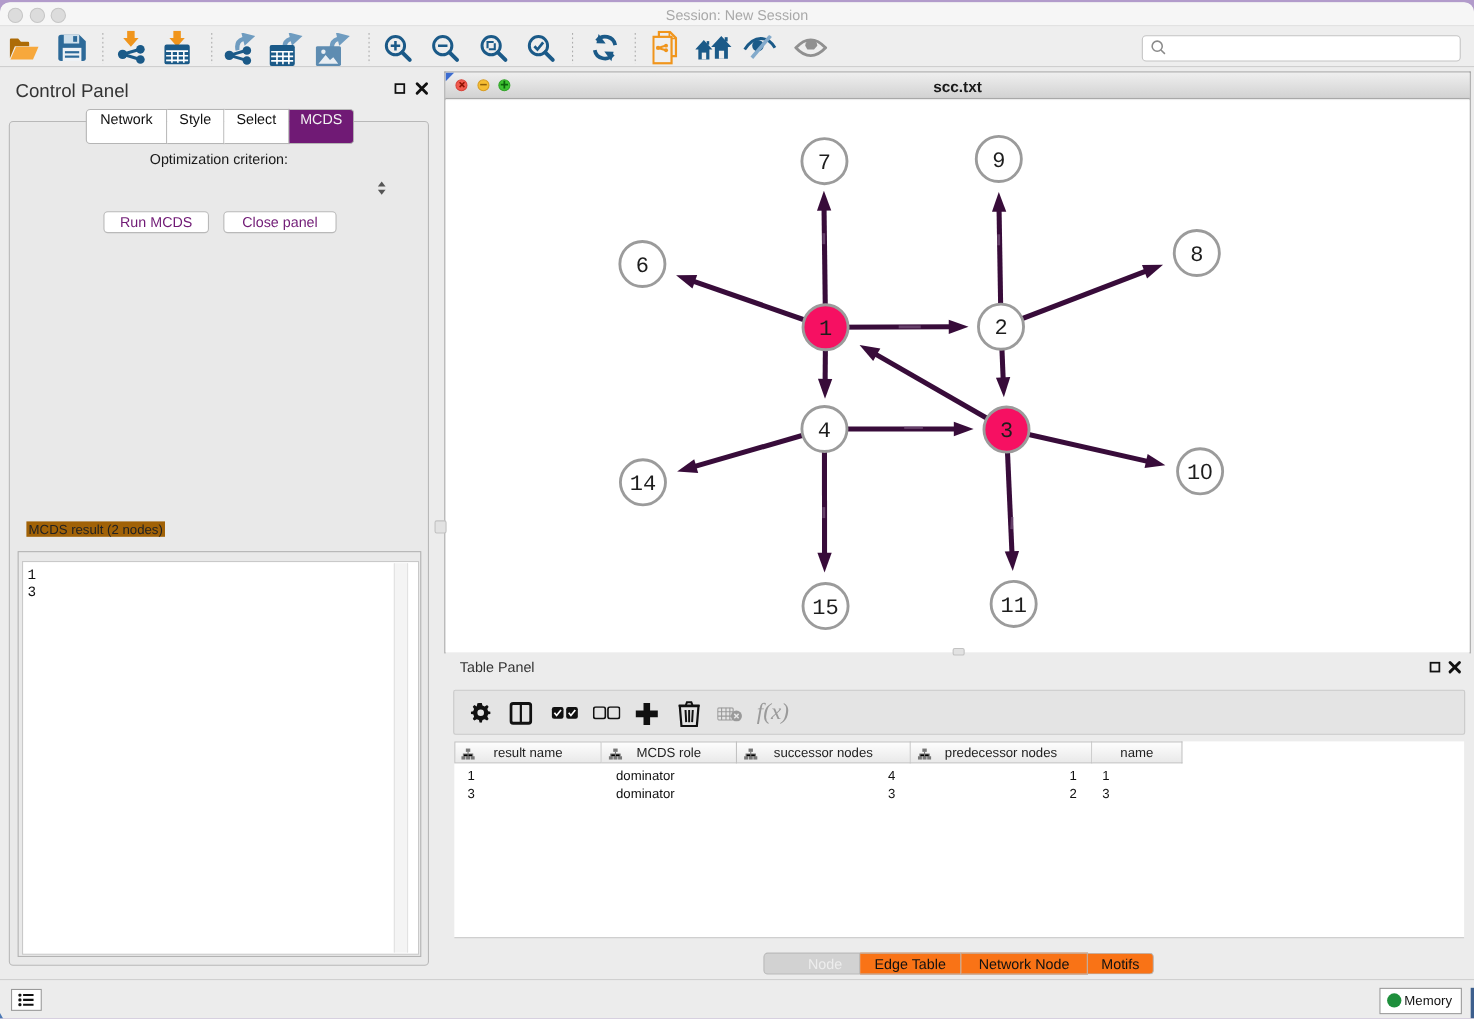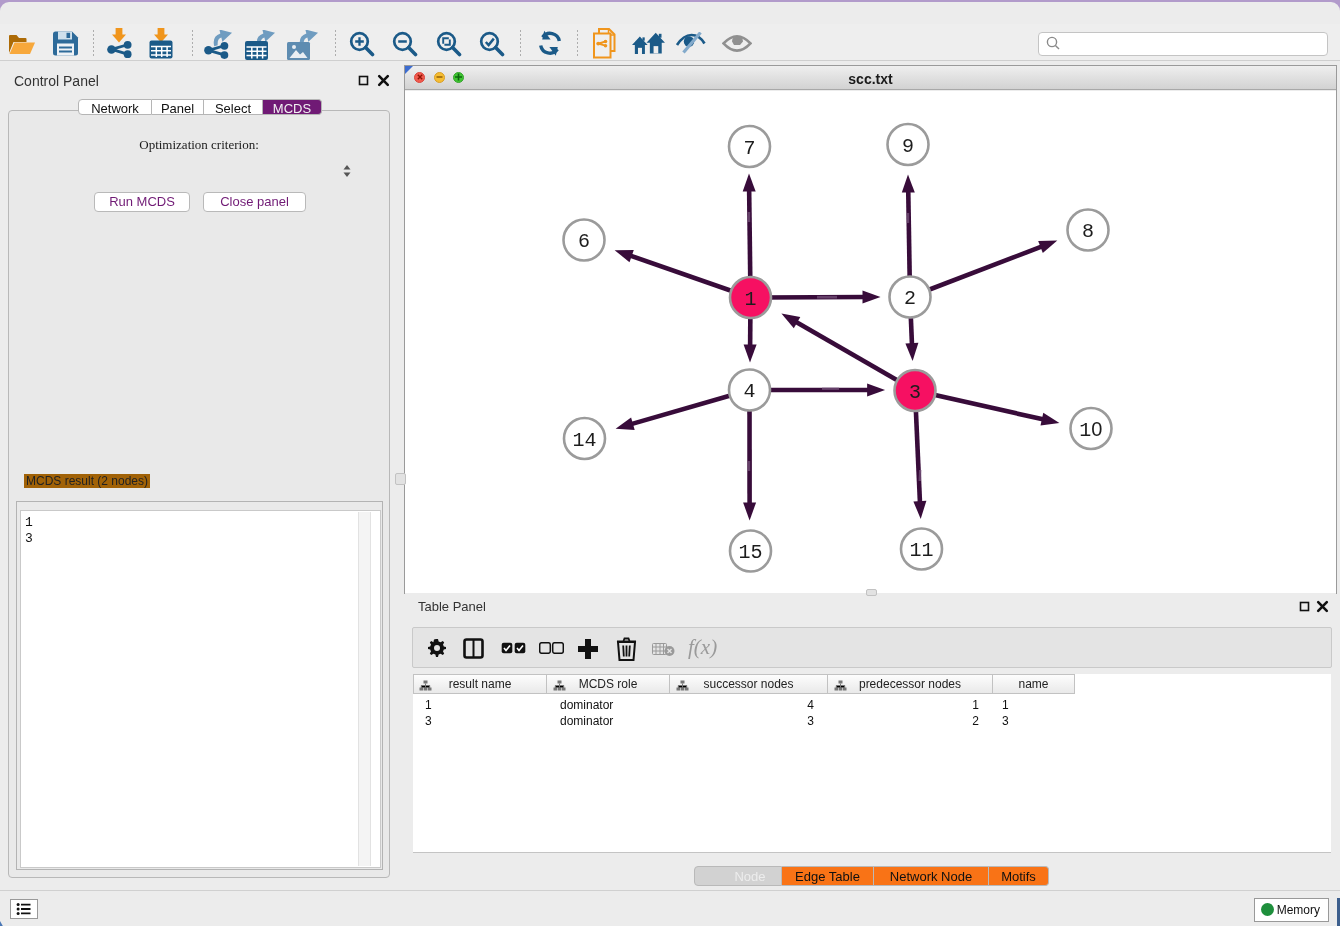--- a/index.html
+++ b/index.html
@@ -8,24 +8,24 @@
   body{width:1340px;height:926px;background:#b29bcb;font-family:"Liberation Sans",sans-serif;overflow:hidden;position:relative;}
   .abs{position:absolute;}
   #win{position:absolute;left:0;top:2px;width:1340px;height:924px;background:#ececec;border-radius:9px 9px 0 0;overflow:hidden;}
   #titlebar{position:absolute;left:0;top:0;width:100%;height:21px;background:#f6f6f6;border-bottom:1px solid #d4d4d4;border-radius:9px 9px 0 0;}
   .tl{position:absolute;top:4.5px;width:12px;height:12px;border-radius:50%;background:#dcdcdc;border:1px solid #c6c6c6;}
   #wintitle{position:absolute;top:4px;left:0;width:100%;text-align:center;font-size:13px;color:#a9a9a9;}
   #toolbar{position:absolute;left:0;top:22px;width:100%;height:36px;background:#eeeeee;border-bottom:1px solid #cfcfcf;}
   .tsep{position:absolute;top:6px;height:28px;width:1px;background-image:linear-gradient(#adadad 40%,rgba(0,0,0,0) 0%);background-size:1px 4px;}
   #search{position:absolute;left:1038px;top:8px;width:288px;height:22px;background:#fff;border:1px solid #c4c4c4;border-radius:4px;}
   
-  #cptitle{position:absolute;left:14px;top:71px;font-size:14px;color:#333;}
-  .ptab{position:absolute;top:97px;height:16px;border:1px solid #b5b5b5;background:#fff;font-size:13px;color:#111;text-align:center;line-height:18px;box-sizing:border-box;}
+  #cptitle{position:absolute;left:14px;top:71px;font-size:17px;color:#333;}
+  .ptab{position:absolute;top:97px;height:32px;border:1px solid #b5b5b5;background:#fff;font-size:13px;color:#111;text-align:center;line-height:18px;box-sizing:border-box;}
   #tabpane{position:absolute;left:8px;top:108px;width:382px;height:768px;border:1px solid #b8b8b8;border-radius:4px;background:#e9e9e9;box-sizing:border-box;}
-  #optlabel{position:absolute;left:0px;top:135px;width:398px;text-align:center;font-size:13px;color:#1a1a1a;font-family:Liberation Serif, serif;}
+  #optlabel{position:absolute;left:0px;top:135px;width:398px;text-align:center;font-size:13px;color:#1a1a1a;}
   #combo{position:absolute;left:44px;top:158px;width:310px;height:19px;background:#fff;border:1px solid #b9b9b9;border-radius:4px;box-sizing:border-box;font-size:13px;color:#111;line-height:17px;padding-left:12px;}
   .btn{position:absolute;top:190px;height:20px;background:#fff;border:1px solid #b9b9b9;border-radius:4px;box-sizing:border-box;font-size:13px;color:#701a75;text-align:center;line-height:18px;}
   #fieldset{position:absolute;left:16px;top:499px;width:367px;height:369px;border:1px solid #b3b3b3;box-sizing:border-box;}
   #legend{position:absolute;left:24px;top:472px;font-size:12px;color:#222;background:#a16207;padding:0 2px;}
   #mcdstext{position:absolute;left:20px;top:508px;width:361px;height:358px;background:#fff;border:1px solid #c9c9c9;box-sizing:border-box;font-family:"Liberation Mono",monospace;font-size:13px;color:#111;line-height:16px;padding:4px 0 0 4px;}
   #mcdsscroll{position:absolute;right:9px;top:1px;width:11px;height:354px;border-right:1px solid #e2e2e2;background:#f4f4f4;border-left:1px solid #e2e2e2;}
   
   #frame{position:absolute;left:404px;top:63px;width:933px;height:529px;border-left:1px solid #9a9a9a;border-right:1px solid #9a9a9a;border-top:1px solid #9a9a9a;box-sizing:border-box;}
   #frametitle{position:absolute;left:0;top:0;width:100%;height:24px;background:linear-gradient(#efefef,#d2d2d2);border-bottom:1px solid #a8a8a8;box-sizing:border-box;}
   #framecontent{position:absolute;left:0;top:25px;width:931px;height:502px;background:#fff;}
@@ -36,20 +36,26 @@
   #tptoolbar{position:absolute;left:412px;top:625px;width:920px;height:41px;background:#e4e4e4;border:1px solid #c9c9c9;border-radius:2px;box-sizing:border-box;}
   #tablewhite{position:absolute;left:413px;top:672px;width:918px;height:178px;border-bottom:1px solid #c4c4c4;background:#fff;}
   .th{position:absolute;top:672px;height:20px;background:linear-gradient(#fdfdfd,#e9e9e9);border:1px solid #c2c2c2;border-left:none;box-sizing:border-box;font-size:12px;color:#222;text-align:center;line-height:19px;}
   .td{position:absolute;font-size:12px;color:#111;height:16px;line-height:16px;}
   .btab{position:absolute;top:864px;height:20px;border:1px solid #b9b9b9;background:#f97316;font-size:13px;color:#111;text-align:center;line-height:19px;box-sizing:border-box;}
   #statusbar{position:absolute;left:0;top:888px;width:100%;height:36px;background:#ececec;border-top:1px solid #d0d0d0;}
 </style>
 </head>
 <body>
 <div id="win">
+  <div id="titlebar">
+    <div class="tl" style="left:7px;"></div>
+    <div class="tl" style="left:27px;"></div>
+    <div class="tl" style="left:46px;"></div>
+    <div id="wintitle">Session: New Session</div>
+  </div>
   <div id="toolbar">
     <div id="iconrow">
         <svg class="abs" style="left:8px;top:7px" width="28" height="24" viewBox="0 0 28 24">
           <path d="M1 22 L1 5 Q1 4 2 4 L8.5 4 L11 7 L17.5 7 Q18.5 7 18.5 8 L18.5 11 L5.5 11 L1 22 Z" fill="#ad6b06"></path>
           <path d="M1.5 23 L6.5 11.5 L27 11.5 L22 23 Z" fill="#f7a83c"></path>
         </svg>
 <svg class="abs" style="left:52px;top:6px" width="27" height="27" viewBox="0 0 27 27">
           <path d="M1 4 Q1 1.5 3.5 1.5 L20 1.5 L26 7.5 L26 23 Q26 25.5 23.5 25.5 L3.5 25.5 Q1 25.5 1 23 Z" fill="#2d6a99"></path>
           <path d="M6 1.5 L20 1.5 L20 9.5 L6 9.5 Z" fill="#cfe0ec"></path>
           <rect x="14.5" y="2.8" width="3.6" height="5.2" fill="#2d6a99"></rect>
@@ -182,21 +188,21 @@
     <div class="tsep" style="left:577px;"></div>
     <div id="search"></div>
   </div>
 
   <div id="cptitle">Control Panel</div>
   <div id="tabpane"></div>
   <div class="ptab" style="left:78px;width:74px;border-radius:4px 0 0 4px;">
       <i class="tx">Network</i>
     </div>
   <div class="ptab" style="left:152px;width:52px;border-left:none;">
-      <i class="tx">Panel</i>
+      <i class="tx">Style</i>
     </div>
   <div class="ptab" style="left:204px;width:59px;border-left:none;">
       <i class="tx">Select</i>
     </div>
   <div class="ptab" style="left:263px;width:59px;border-left:none;border-radius:0 4px 4px 0;background:#701a75;color:#f2f2f2;">
       <i class="tx">MCDS</i>
     </div>
   <div id="optlabel">Optimization criterion:</div>
   <div class="btn" style="left:94px;width:96px;">
       <i class="tx">Run MCDS</i>

